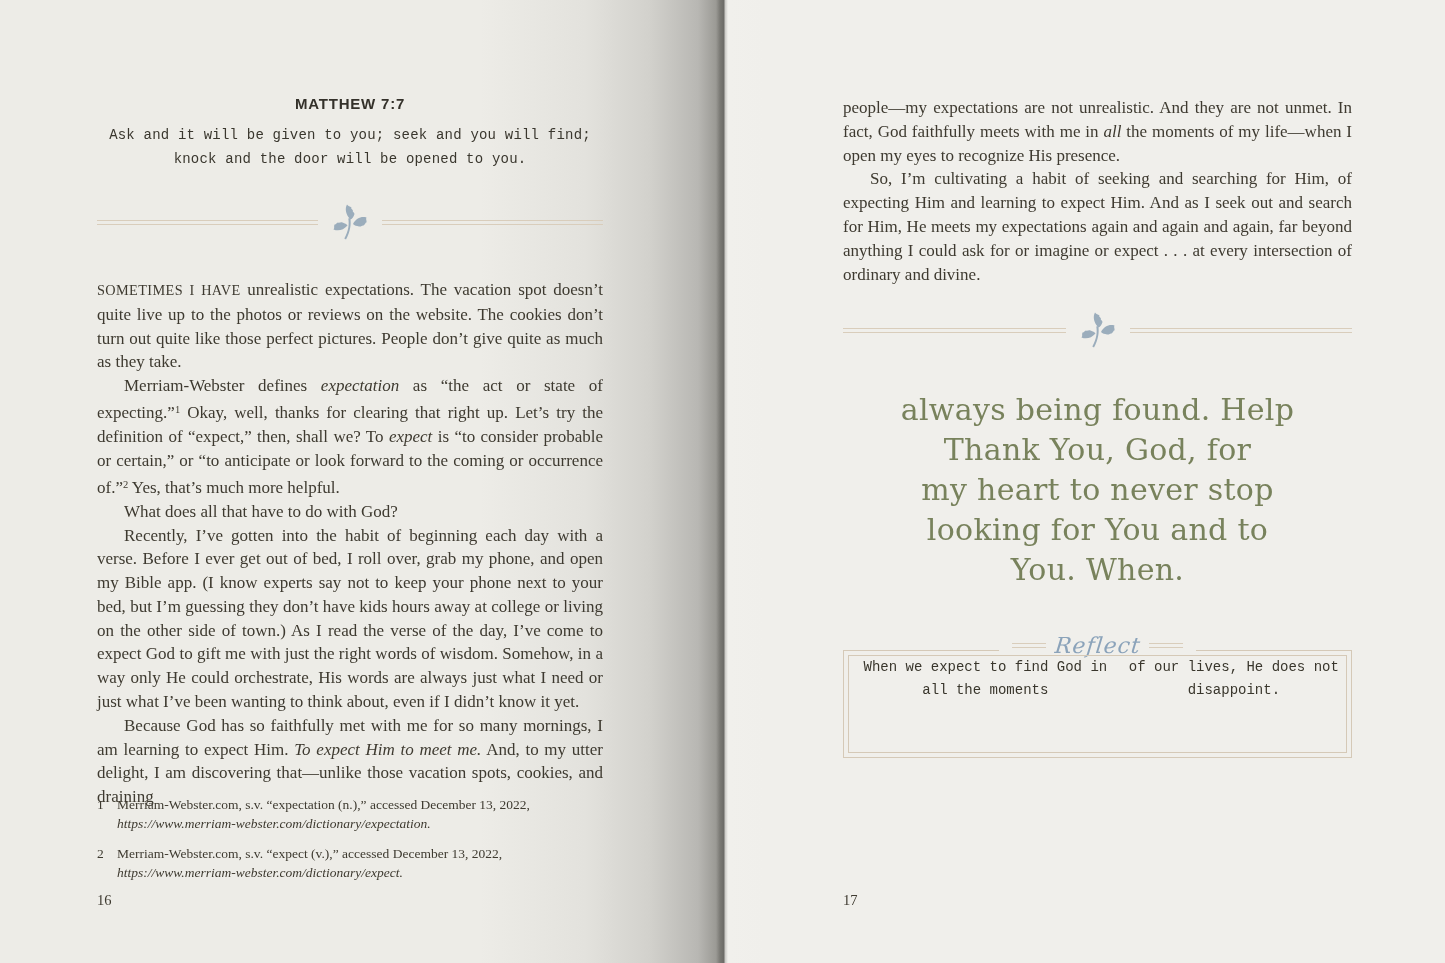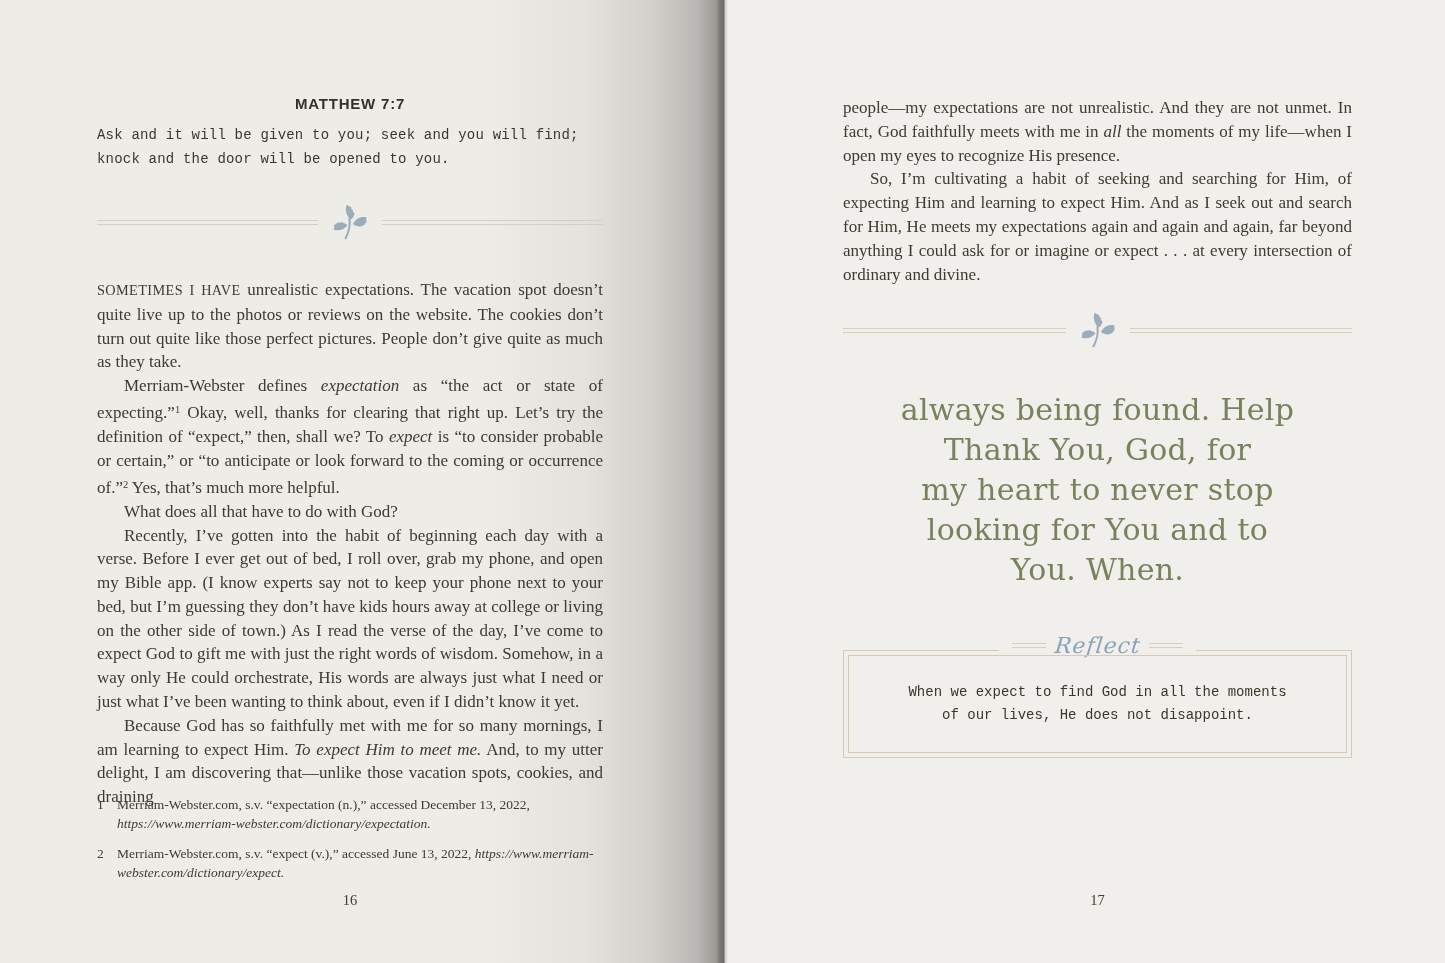--- a/index.html
+++ b/index.html
@@ -16,21 +16,21 @@
 
   .abs { position:absolute; }
 
   
   .scripture-ref {
     font-family:"Liberation Sans", sans-serif; font-weight:bold;
     font-size:15px; letter-spacing:0.8px; color:#34312a; text-align:center;
   }
   .verse-line {
     font-family:"Liberation Mono", monospace; font-size:14px;
-    line-height:23.5px; color:#3a372e; letter-spacing:0.2px;
+    line-height:23.5px; color:#3a372e; text-align:center; letter-spacing:0.2px;
   }
 
   .divider { display:flex; align-items:center; }
   .divider .dline {
     flex:1; height:5px;
     border-top:1px solid #d9cdbb; border-bottom:1px solid #d9cdbb;
   }
   .divider svg { margin:0 11px; flex:none; }
 
   .body-text { font-size:17px; line-height:23.8px; color:#3e3a30; text-align:justify; }
@@ -40,33 +40,33 @@
   .seg-sup { font-size:0.62em; vertical-align:0.5em; letter-spacing:0; }
   .seg-sc { text-transform:uppercase; font-size:0.84em; letter-spacing:0.4px; }
 
   .footnote {
     display:flex; font-size:13.5px; line-height:18.5px;
     color:#3e3a30; margin-bottom:12px;
   }
   .fn-num { flex:none; width:20px; }
   .fn-text { flex:1; }
 
-  .page-number { font-size:14.5px; color:#3e3a30; text-align:center; }
+  .page-number { font-size:14.5px; color:#3e3a30; text-align:left; }
 
   
   .prayer-line {
     font-family:"DejaVu Serif", serif; font-size:30px; line-height:40px;
     color:#78825c; text-align:center; letter-spacing:0.3px; font-weight:400;
   }
 
   .reflect-box { border:1px solid #d5c9b7; }
   .reflect-inner {
     position:absolute; top:4px; left:4px; right:4px; bottom:4px;
     border:1px solid #d5c9b7;
-    display:flex; flex-direction:column; justify-content:center;
+    display:flex; flex-direction:row; justify-content:flex-end;
   }
   .reflect-line {
     font-family:"Liberation Mono", monospace; font-size:14px;
     line-height:23px; color:#39362c; text-align:center;
   }
   .reflect-label {
     position:absolute; top:-18px; left:50%; transform:translateX(-50%);
     background:#f0efeb; padding:0 4px; display:flex; align-items:center;
     white-space:nowrap;
   }
@@ -114,21 +114,21 @@
       <p class="para indent"><span>Because God has so faithfully met with me for so many mornings, I am learning to expect Him. </span><span class="seg-i">To expect Him to meet me.</span><span> And, to my utter delight, I am discovering that—unlike those vacation spots, cookies, and draining</span></p>
     </div>
 
     <div class="abs" style="left:0; top:796px; width:506px;">
       <div class="footnote">
         <span class="fn-num">1</span>
         <span class="fn-text"><span>Merriam-Webster.com, s.v. “expectation (n.),” accessed December 13, 2022, </span><span class="seg-i">https://www.merriam-webster.com/dictionary/expectation.</span></span>
       </div>
       <div class="footnote">
         <span class="fn-num">2</span>
-        <span class="fn-text"><span>Merriam-Webster.com, s.v. “expect (v.),” accessed June 13, 2022, </span><span class="seg-i">https://www.merriam-webster.com/dictionary/expect.</span></span>
+        <span class="fn-text"><span>Merriam-Webster.com, s.v. “expect (v.),” accessed December 13, 2022, </span><span class="seg-i">https://www.merriam-webster.com/dictionary/expect.</span></span>
       </div>
     </div>
 
     <div class="abs page-number" style="left:0; top:892px; width:506px;">16</div>
   </div>
 
   <div class="abs" style="left:843px; top:0; width:509px; height:963px;">
 
     <div class="abs body-text" style="left:0; top:96px; width:509px;">
       <p class="para"><span>people—my expectations are not unrealistic. And they are not unmet. In fact, God faithfully meets with me in </span><span class="seg-i">all</span><span> the moments of my life—when I open my eyes to recognize His presence.</span></p>

